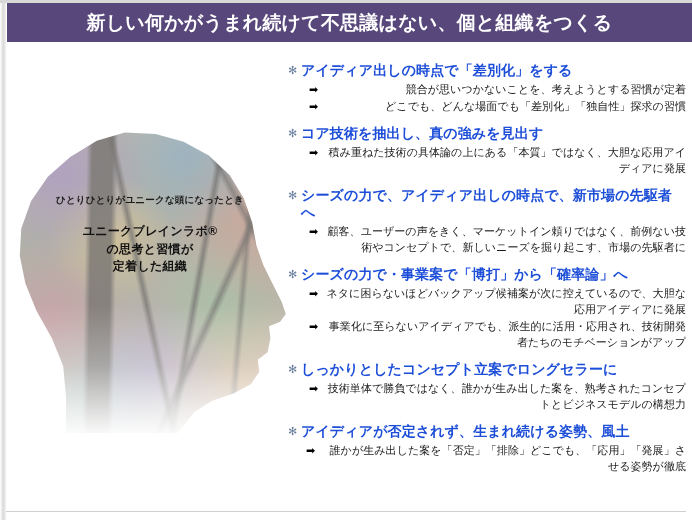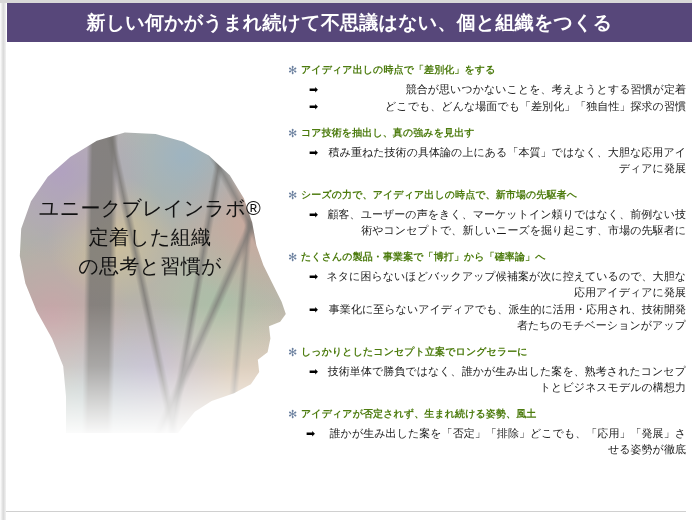--- a/index.html
+++ b/index.html
@@ -167,22 +167,22 @@
   }
   #head-kicker {
     font-size: 9.5px;
     font-weight: bold;
     color: #1a1a1a;
     letter-spacing: 0.2px;
     margin-bottom: 18px;
     line-height: 1.2;
   }
   .head-line {
-    font-size: 20px;
-    font-weight: normal;
+    font-size: 12px;
+    font-weight: bold;
     color: #111111;
     line-height: 1.45;
     letter-spacing: 0.3px;
     white-space: nowrap;
   }
 
   
   #bullets {
     position: absolute;
     left: 288px;
@@ -202,26 +202,25 @@
   .main-marker {
     flex: 0 0 auto;
     width: 13px;
     font-size: 11px;
     line-height: 17px;
     color: #6a7f9e;
     text-align: left;
   }
   .main-label {
     flex: 1 1 auto;
-    font-size: 10px;
+    font-size: 14px;
     font-weight: bold;
-    color: #4d7c0f;
+    color: #1d4ed8;
     line-height: 17px;
     letter-spacing: 0.1px;
-    font-family: Liberation Mono, monospace;
   }
 
   .sub-bullet {
     display: flex;
     align-items: flex-start;
     margin-left: 21px;
     margin-bottom: 1px;
   }
   .sub-marker {
     flex: 0 0 auto;
@@ -253,23 +252,24 @@
   <div class="page-edge-bottom"></div>
 
   <div id="title-bar">
     <div id="title-text">新しい何かがうまれ続けて不思議はない、個と組織をつくる</div>
   </div>
 
   <div id="head-panel">
     <div id="head-silhouette"></div>
     <div id="head-fade"></div>
     <div id="head-text">
+      <div id="head-kicker">ひとりひとりがユニークな頭になったとき</div>
       <div class="head-line">ユニークブレインラボ®</div>
+      <div class="head-line">の思考と習慣が</div>
       <div class="head-line">定着した組織</div>
-      <div class="head-line">の思考と習慣が</div>
     </div>
   </div>
 
   <div id="bullets">
 
     <div class="bullet-group">
       <div class="main-bullet">
         <span class="main-marker">✻</span>
         <span class="main-label">アイディア出しの時点で「差別化」をする</span>
       </div>
@@ -301,21 +301,21 @@
       </div>
       <div class="sub-bullet">
         <span class="sub-marker">➡</span>
         <span class="sub-label">顧客、ユーザーの声をきく、マーケットイン頼りではなく、前例ない技術やコンセプトで、新しいニーズを掘り起こす、市場の先駆者に</span>
       </div>
     </div>
 
     <div class="bullet-group">
       <div class="main-bullet">
         <span class="main-marker">✻</span>
-        <span class="main-label">たくさんの製品・事業案で「博打」から「確率論」へ</span>
+        <span class="main-label">シーズの力で・事業案で「博打」から「確率論」へ</span>
       </div>
       <div class="sub-bullet">
         <span class="sub-marker">➡</span>
         <span class="sub-label">ネタに困らないほどバックアップ候補案が次に控えているので、大胆な応用アイディアに発展</span>
       </div>
       <div class="sub-bullet">
         <span class="sub-marker">➡</span>
         <span class="sub-label">事業化に至らないアイディアでも、派生的に活用・応用され、技術開発者たちのモチベーションがアップ</span>
       </div>
     </div>

